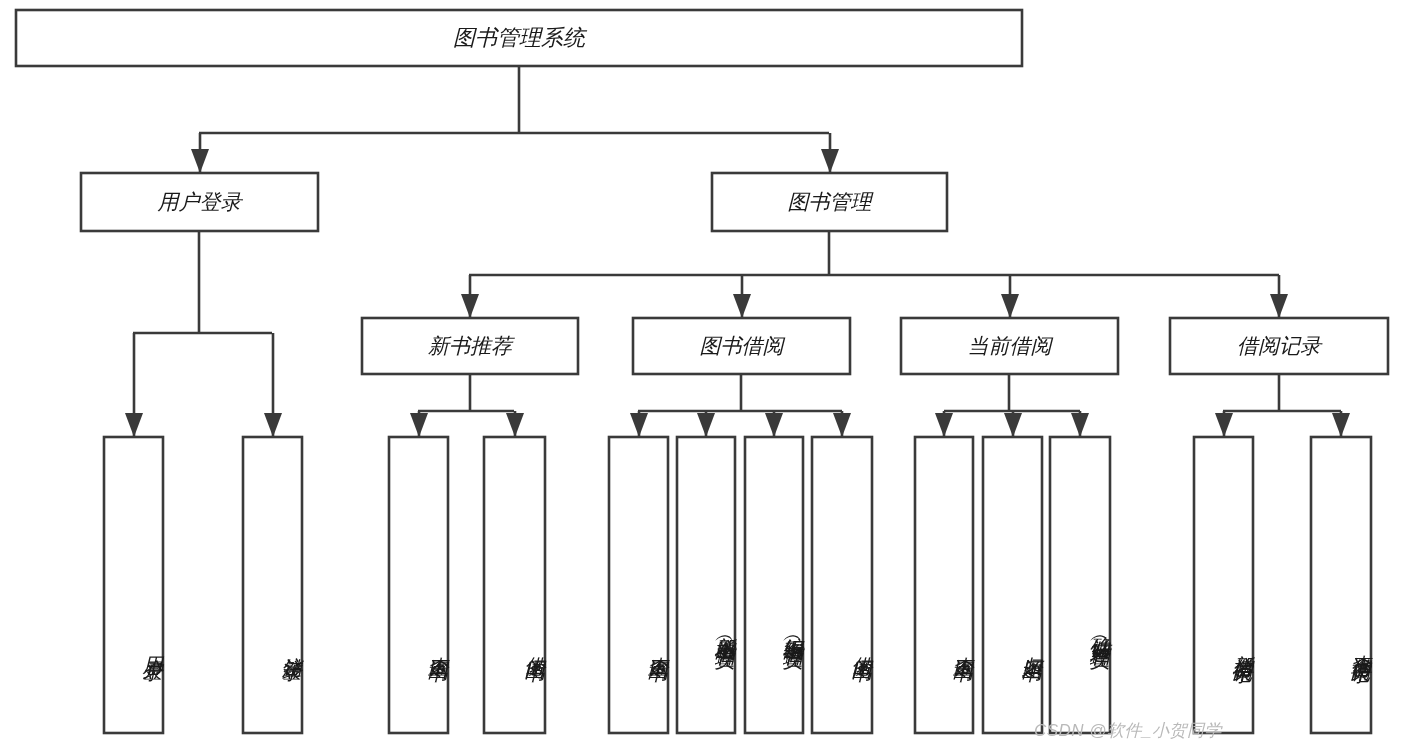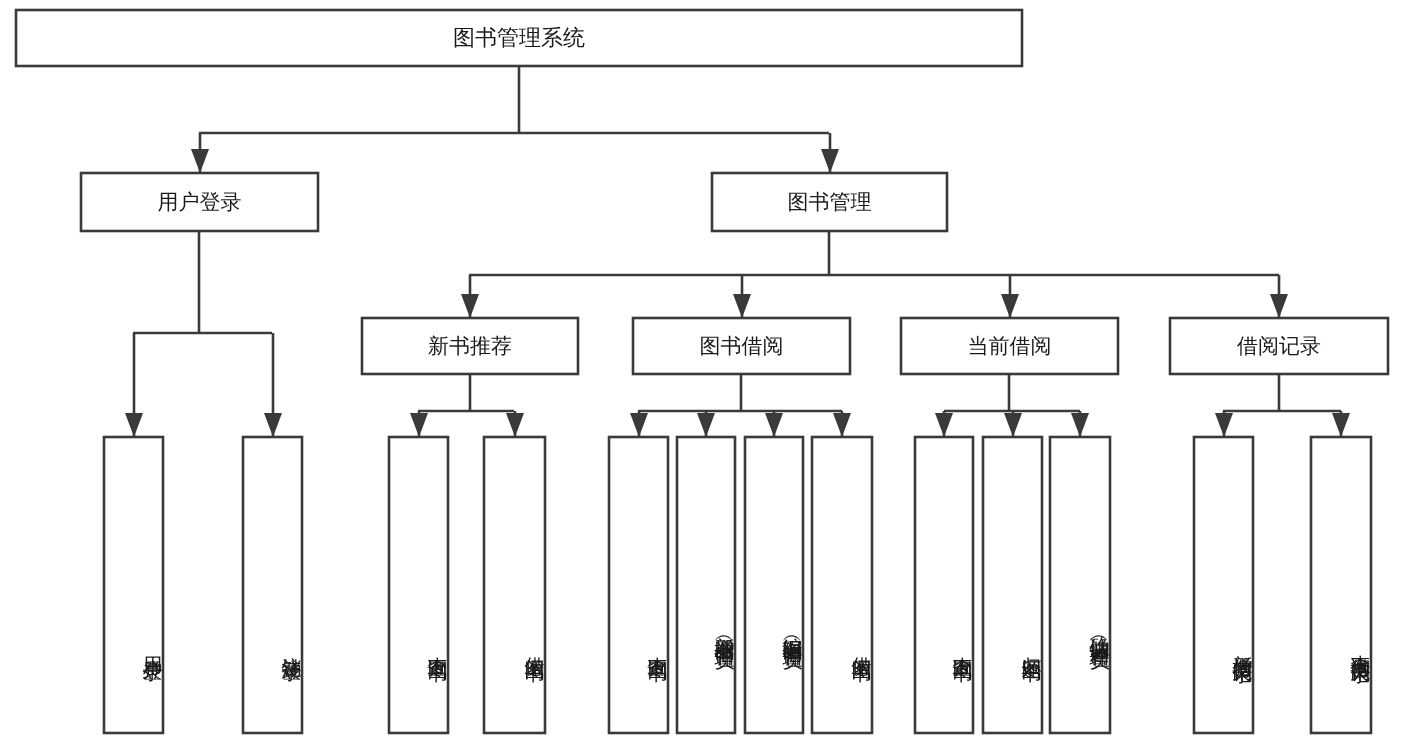--- a/index.html
+++ b/index.html
@@ -11,20 +11,21 @@
     width: 1405px;
     height: 747px;
     font-family: "Liberation Sans", "DejaVu Sans", sans-serif;
     overflow: hidden;
   }
   #diagram-root {
     position: relative;
     width: 1230px;
     height: 747px;
     background: #ffffff;
+    font-style: italic;
   }
   svg.diagram-canvas {
     position: absolute;
     top: 0;
     left: 0;
     width: 1405px;
     height: 747px;
     display: block;
   }
   .node-box {
@@ -180,13 +181,14 @@
       <div class="vlabel-wrap" style="left: 677px; top: 441px; width: 58px; height: 288px; padding-top: 45px;">新增图书（管理员）</div>
       <div class="vlabel-wrap" style="left: 745px; top: 441px; width: 58px; height: 288px; padding-top: 45px;">编辑图书（管理员）</div>
       <div class="vlabel-wrap" style="left: 812px; top: 441px; width: 60px; height: 288px; padding-top: 60px;">借阅图书</div>
       <div class="vlabel-wrap" style="left: 915px; top: 441px; width: 58px; height: 288px; padding-top: 60px;">查询图书</div>
       <div class="vlabel-wrap" style="left: 983px; top: 441px; width: 59px; height: 288px; padding-top: 60px;">归还图书</div>
       <div class="vlabel-wrap" style="left: 1050px; top: 441px; width: 60px; height: 288px; padding-top: 45px;">确认归还（管理员）</div>
       <div class="vlabel-wrap" style="left: 1194px; top: 441px; width: 59px; height: 288px; padding-top: 60px;">新增借阅记录</div>
       <div class="vlabel-wrap" style="left: 1311px; top: 441px; width: 60px; height: 288px; padding-top: 60px;">查询借阅记录</div>
     </div>
 
+  <div class="watermark">CSDN @软件_小贺同学</div>
 </div>
 
 </body></html>

